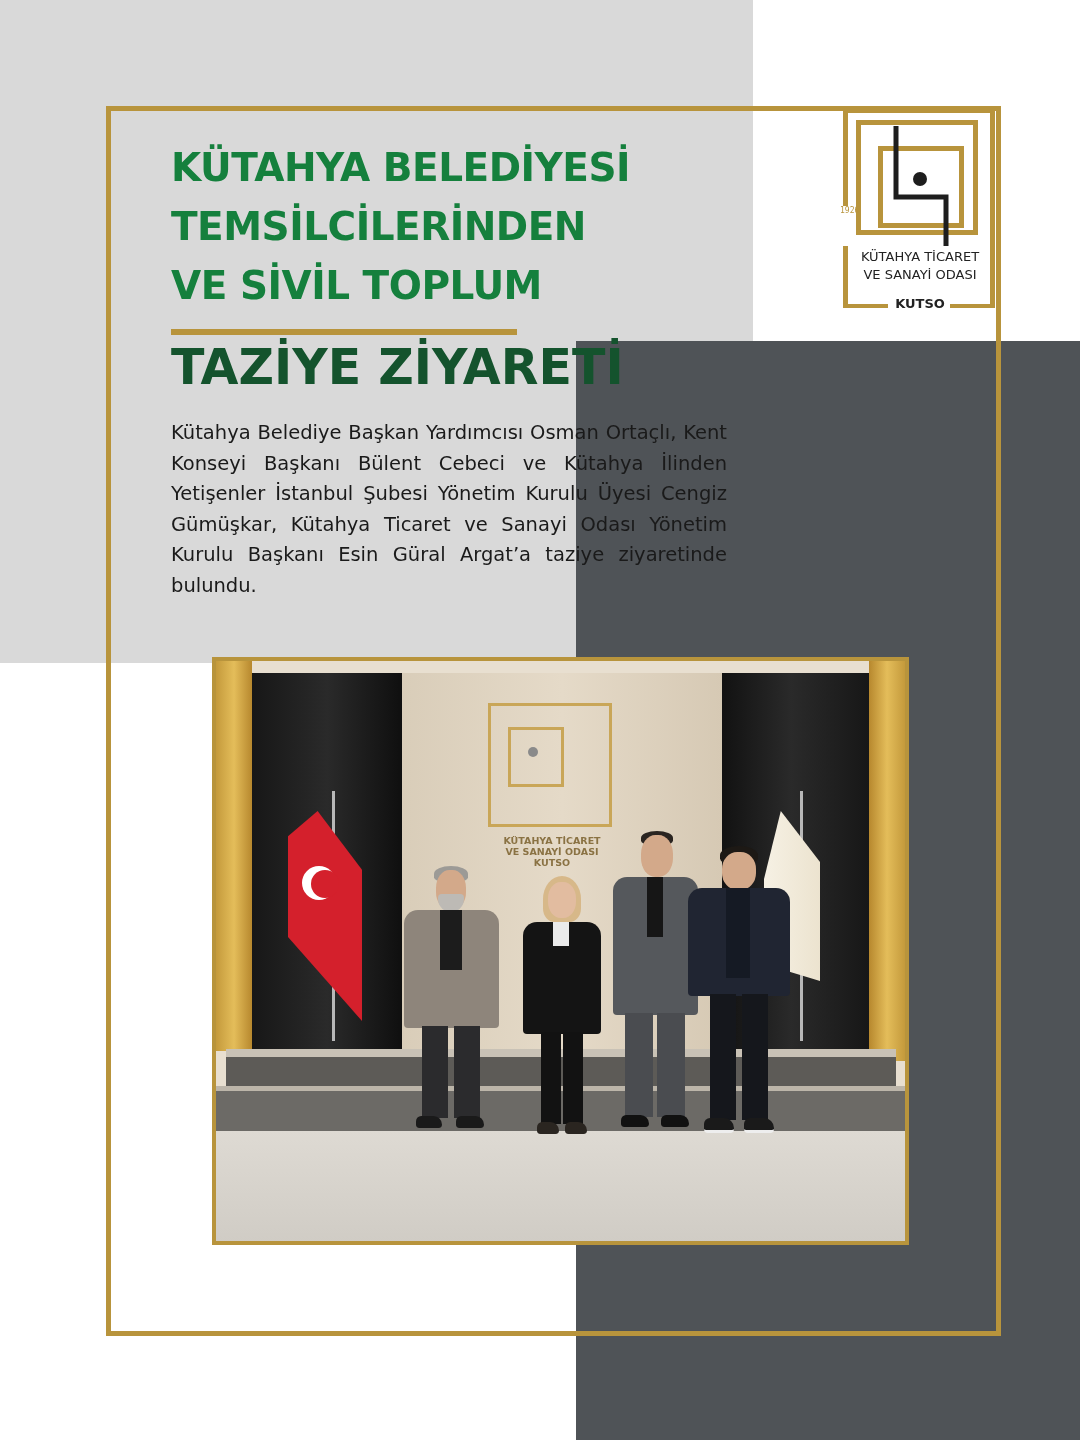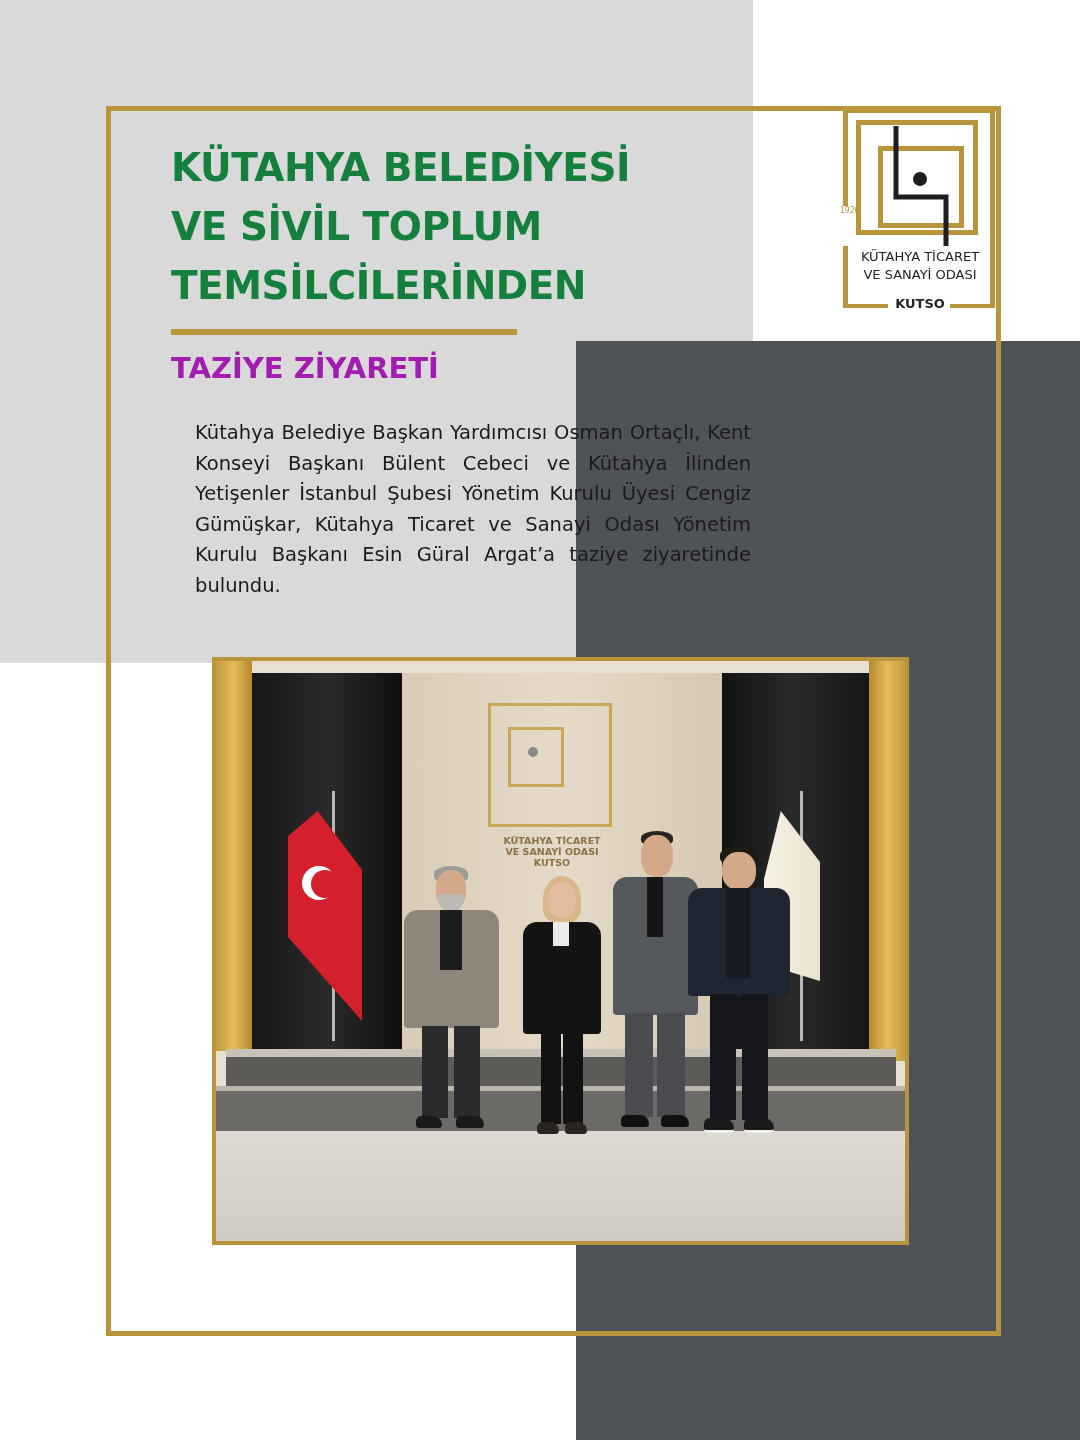--- a/index.html
+++ b/index.html
@@ -3,22 +3,22 @@
 <meta charset="utf-8">
 <style>
   html, body { margin:0; padding:0; }
   body { width:1080px; height:1440px; position:relative; overflow:hidden; background:#ffffff; font-family:"DejaVu Sans", "Liberation Sans", sans-serif; }
   .bg-grey { position:absolute; left:0; top:0; width:753px; height:663px; background:#d9d9d9; }
   .bg-dark { position:absolute; left:576px; top:341px; width:504px; height:1099px; background:#4f5357; }
   .frame { position:absolute; left:106px; top:106px; width:885px; height:1220px; border:5px solid #b8943c; }
   .title { position:absolute; left:171px; top:130px; width:560px; font-family:"DejaVu Sans", sans-serif; font-weight:bold; font-size:39px; line-height:59px; color:#15803d; letter-spacing:-0.5px;margin-top:8px; }
   .title div { white-space:nowrap; }
   .gold-rule { position:absolute; left:171px; top:329px; width:346px; height:6px; background:#b8943c; }
-  .subtitle { position:absolute; left:171px; top:339px; font-family:"DejaVu Sans", sans-serif; font-weight:bold; font-size:29px; line-height:58px; color:#a21caf; letter-spacing:0px; white-space:nowrap;text-align:center; }
-  .body-text { position:absolute; left:171px; top:418px; width:556px; font-family:"DejaVu Sans", sans-serif; font-size:19.5px; line-height:30.5px; color:#1a1a1a; text-align:justify;margin-left:24px; }
+  .subtitle { position:absolute; left:171px; top:339px; font-family:"DejaVu Sans", sans-serif; font-weight:bold; font-size:49px; line-height:58px; color:#14532d; letter-spacing:0px; white-space:nowrap;text-align:center; }
+  .body-text { position:absolute; left:171px; top:418px; width:556px; font-family:"DejaVu Sans", sans-serif; font-size:19.5px; line-height:30.5px; color:#1a1a1a; text-align:justify; }
 
   
   .logo { position:absolute; left:838px; top:106px; width:158px; height:210px; }
   .logo .l-outer-top { position:absolute; left:5px; top:2px; width:150px; height:5px; background:#b8943c; }
   .logo .l-outer-left { position:absolute; left:5px; top:2px; width:5px; height:98px; background:#b8943c; }
   .logo .l-outer-left2 { position:absolute; left:5px; top:140px; width:5px; height:60px; background:#b8943c; }
   .logo .l-outer-bottom-l { position:absolute; left:5px; top:198px; width:45px; height:4px; background:#b8943c; }
   .logo .l-outer-bottom-r { position:absolute; left:112px; top:198px; width:45px; height:4px; background:#b8943c; }
   .logo .l-outer-right { position:absolute; left:152px; top:2px; width:5px; height:200px; background:#b8943c; }
   .logo .l-mid { position:absolute; left:18px; top:14px; width:122px; height:115px; border:5px solid #b8943c; box-sizing:border-box; }
@@ -68,22 +68,22 @@
 </style>
 </head>
 <body>
 
 <div class="bg-grey"></div>
 <div class="bg-dark"></div>
 <div class="frame"></div>
 
 <div class="title">
   <div>KÜTAHYA BELEDİYESİ</div>
+  <div>TEMSİLCİLERİNDEN</div>
   <div>VE SİVİL TOPLUM</div>
-  <div>TEMSİLCİLERİNDEN</div>
 </div>
 
 <div class="gold-rule"></div>
 <div class="subtitle">TAZİYE ZİYARETİ</div>
 
 <div class="body-text">Kütahya Belediye Başkan Yardımcısı Osman Ortaçlı, Kent Konseyi Başkanı Bülent Cebeci ve Kütahya İlinden Yetişenler İstanbul Şubesi Yönetim Kurulu Üyesi Cengiz Gümüşkar, Kütahya Ticaret ve Sanayi Odası Yönetim Kurulu Başkanı Esin Güral Argat’a taziye ziyaretinde bulundu.</div>
 
 <div class="logo">
   <div class="l-outer-top"></div>
   <div class="l-outer-left"></div>

